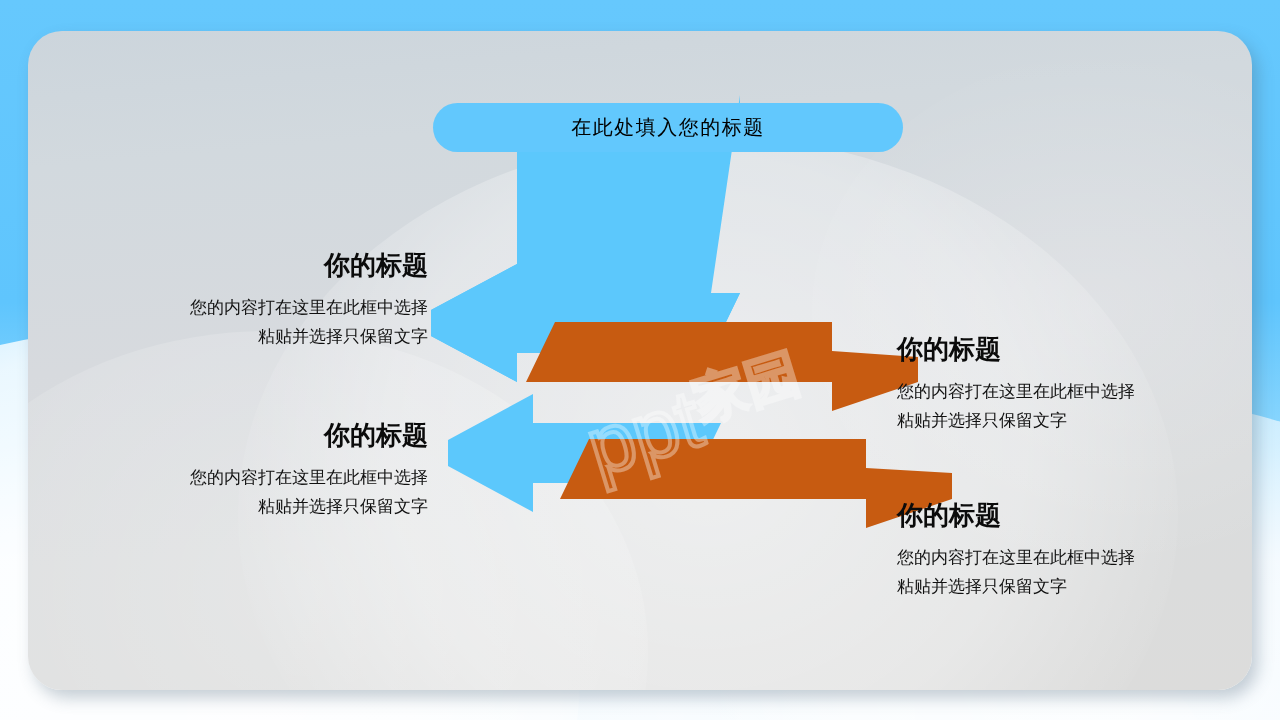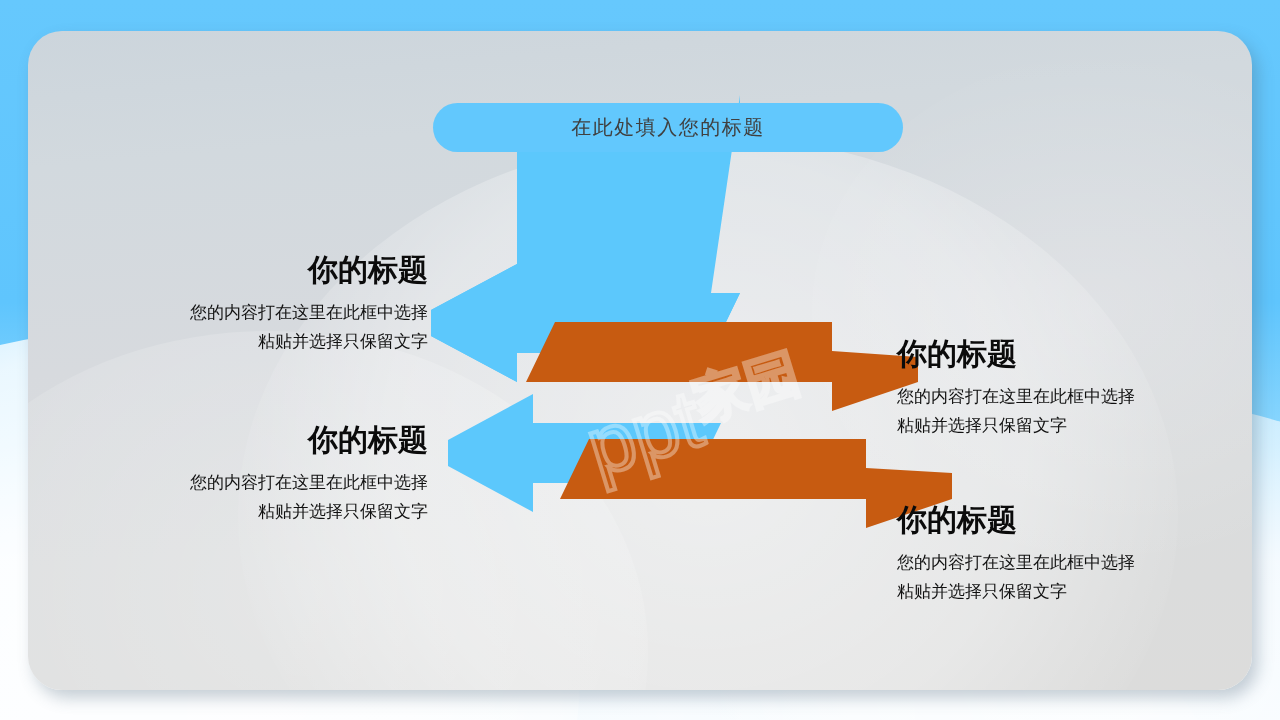--- a/index.html
+++ b/index.html
@@ -97,35 +97,36 @@
     top: 72px;
     width: 470px;
     height: 49px;
     border-radius: 26px;
     background: #62c8fd;
     display: flex;
     align-items: center;
     justify-content: center;
   }
   .title-pill-text {
-    color: #404040;
+    color: #000000;
     font-size: 20px;
     letter-spacing: 1.5px;
     font-weight: 400;
     white-space: nowrap;
   }
 
   
   .txt-block { position: absolute; }
   .txt-block .heading {
-    font-size: 30px;
+    font-size: 26px;
     font-weight: bold;
     color: #0b0b0b;
     line-height: 1.25;
     white-space: nowrap;
+    font-family: Liberation Mono, monospace;
   }
   .txt-block .body {
     font-size: 17px;
     color: #111111;
     line-height: 1.72;
     margin-top: 9px;
     white-space: nowrap;
     font-family: Liberation Serif, serif;
   }
 

